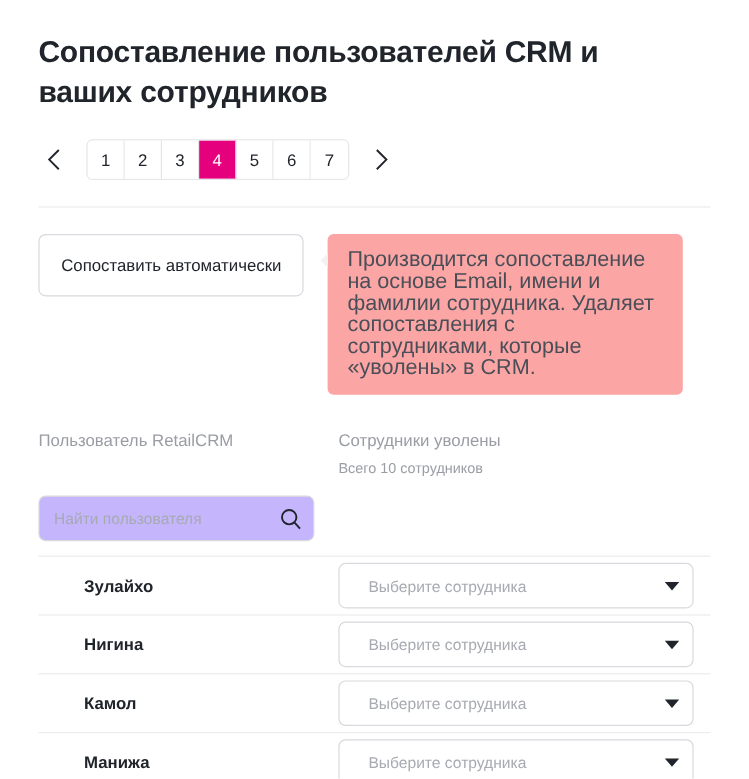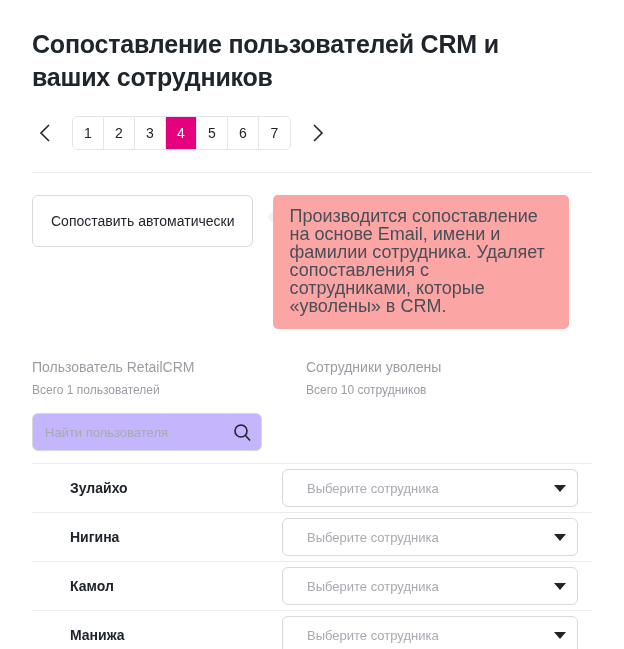--- a/index.html
+++ b/index.html
@@ -129,21 +129,20 @@
     height: 0;
     border-top: 6px solid transparent;
     border-bottom: 6px solid transparent;
     border-right: 6px solid #f2f2f4;
   }
 
   
   .columns {
     display: flex;
     margin-top: 30px;
-    gap: 24px;
   }
   .col-left { width: 250px; }
   .col-right { flex: 1; }
   .col-head {
     font-size: 14px;
     color: #9a9da3;
     margin: 0;
   }
   .col-sub {
     font-size: 12px;
@@ -269,21 +268,20 @@
   <div class="divider"></div>
 
   <div class="automatch-row">
     <button class="automatch-btn">Сопоставить автоматически</button>
     <div class="tooltip">Производится сопоставление на основе Email, имени и фамилии сотрудника. Удаляет сопоставления с сотрудниками, которые «уволены» в CRM.</div>
   </div>
 
   <div class="columns">
     <div class="col-left">
       <p class="col-head">Пользователь RetailCRM</p>
-      <div class="col-sub">Всего 1 пользователей</div>
     </div>
     <div class="col-right">
       <p class="col-head">Сотрудники уволены</p>
       <div class="col-sub">Всего 10 сотрудников</div>
     </div>
   </div>
 
   <div class="search-wrap">
     <input class="search-input" type="text" placeholder="Найти пользователя" style="">
     <span class="search-icon">

